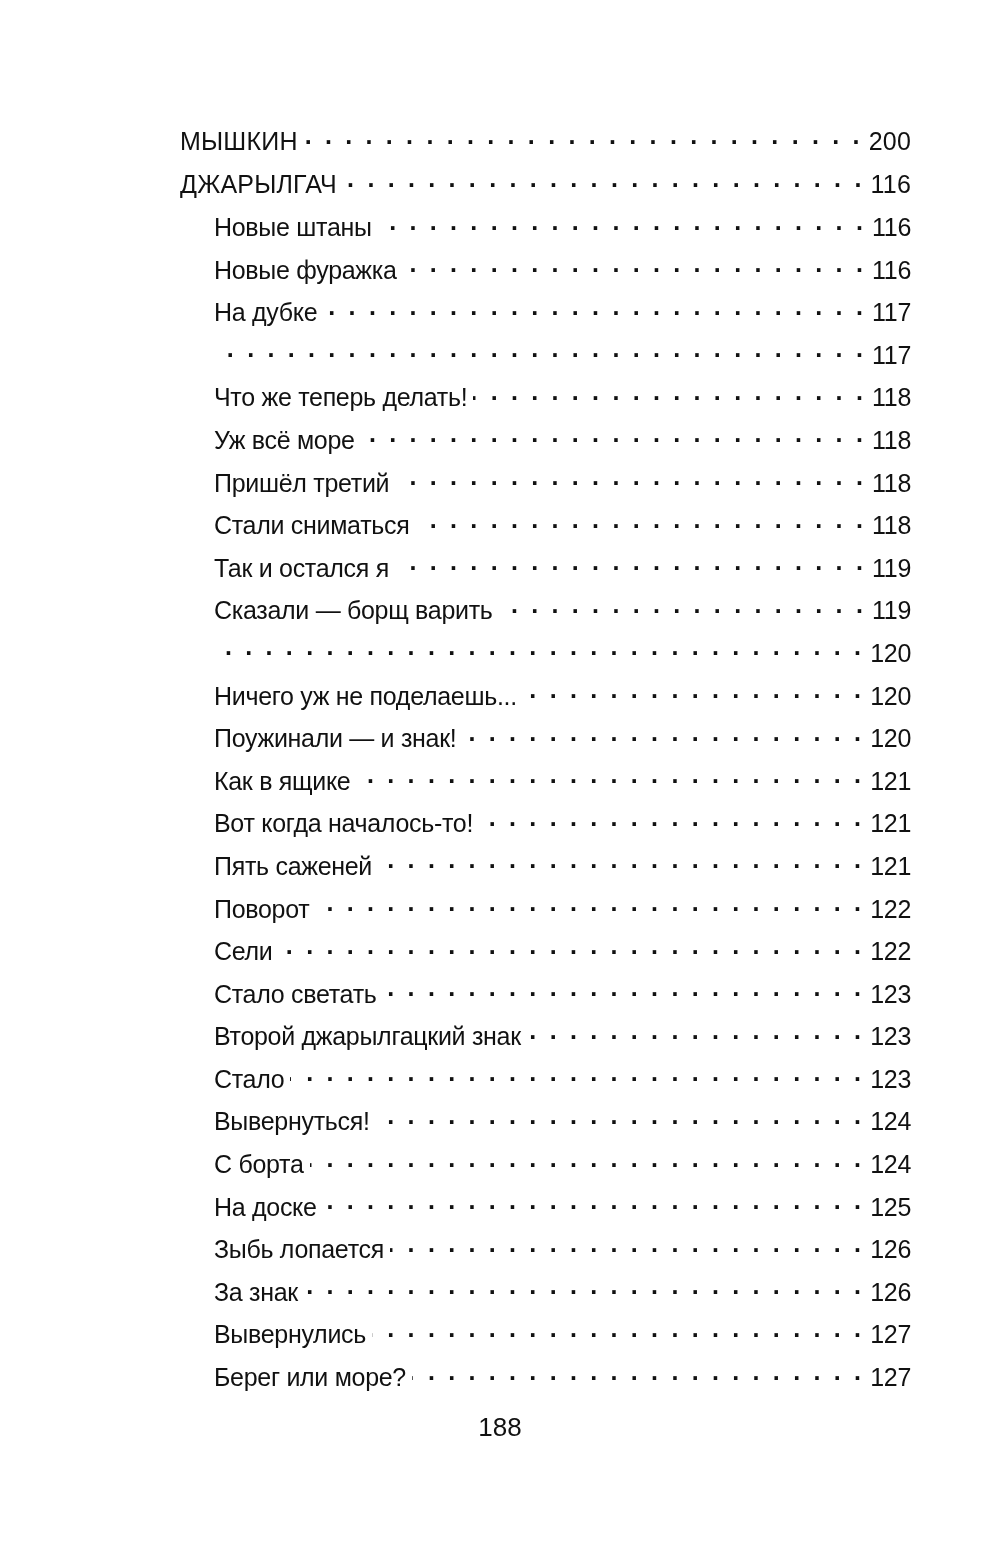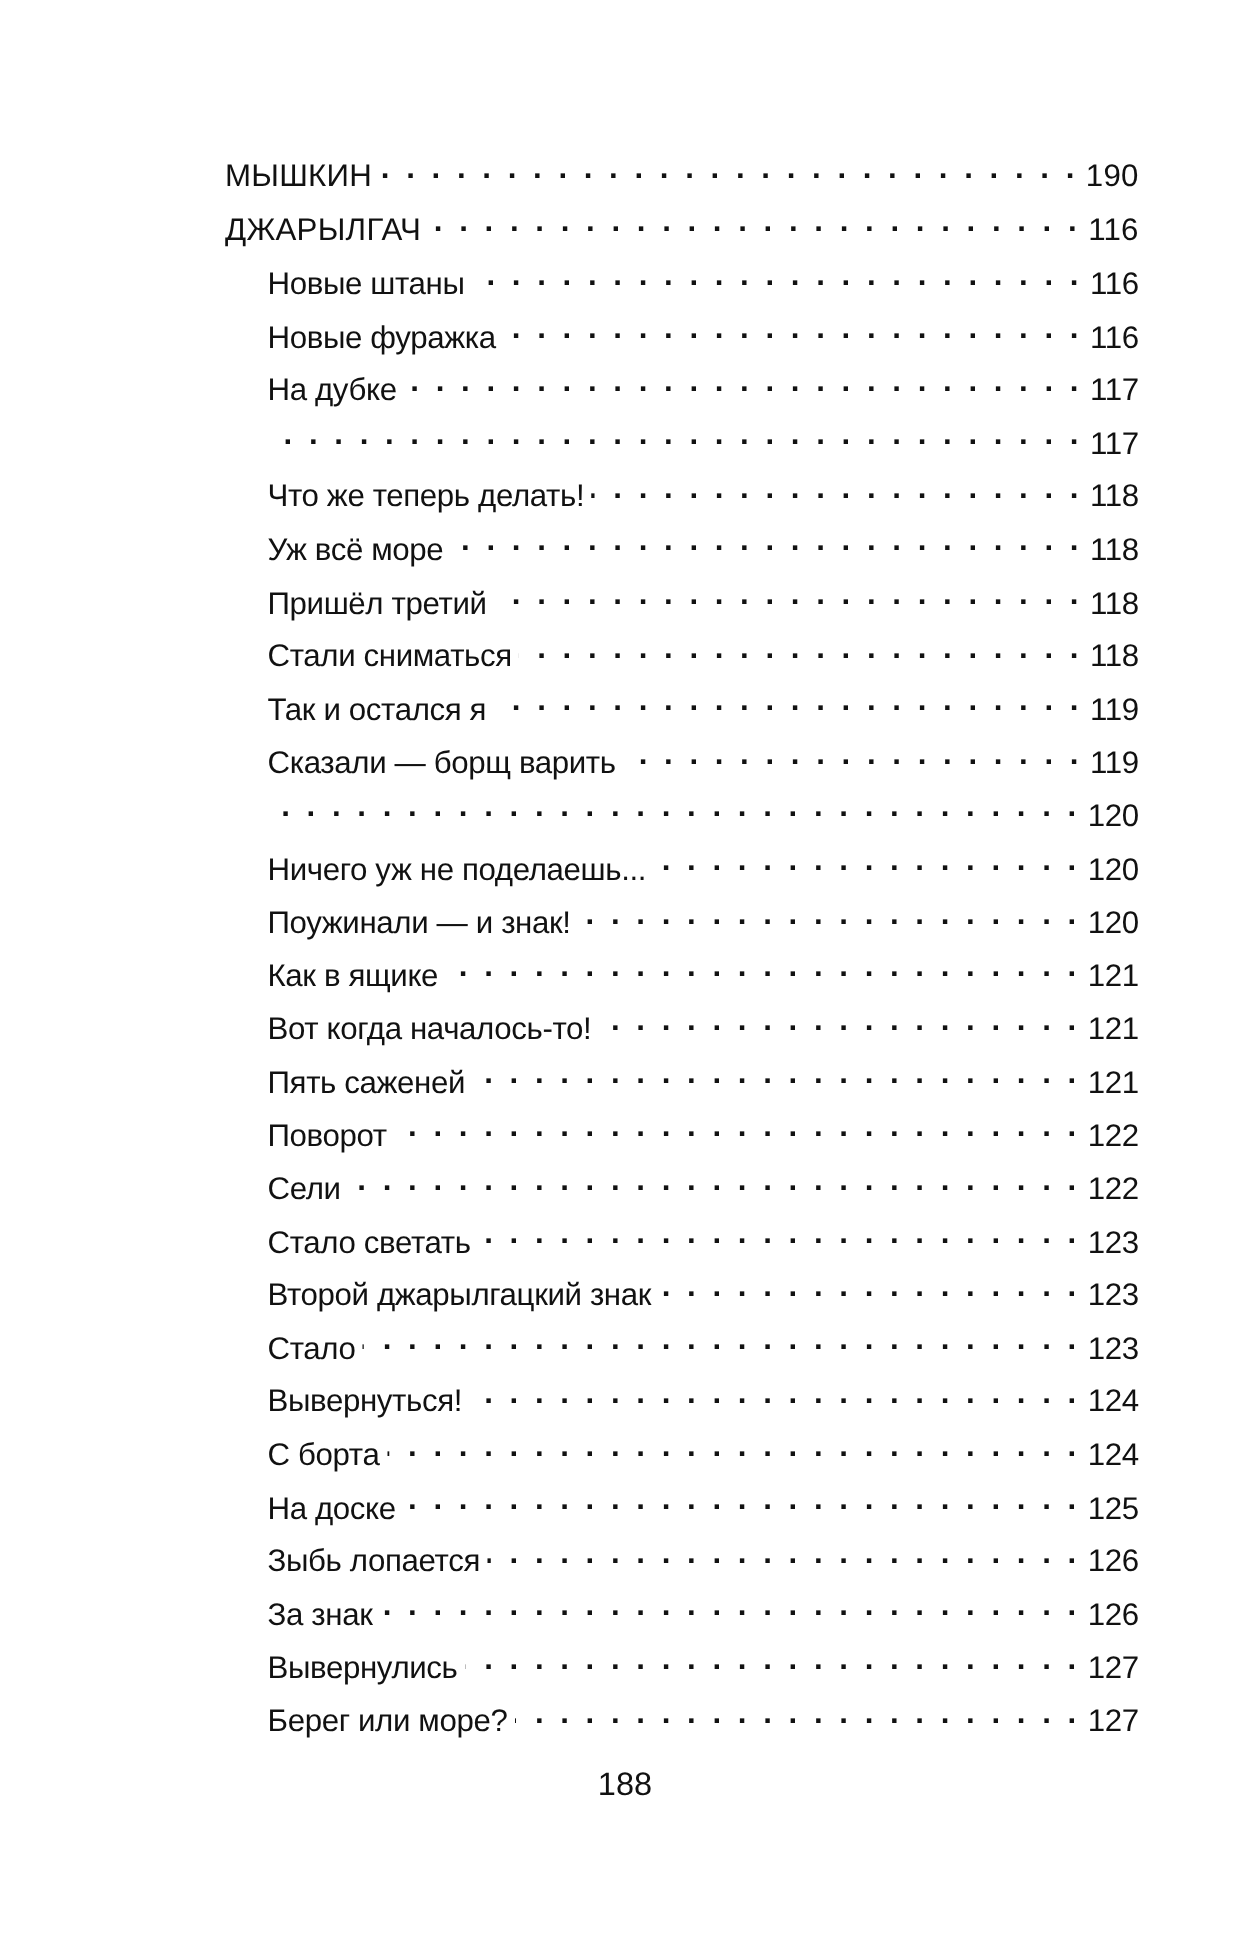--- a/index.html
+++ b/index.html
@@ -72,21 +72,21 @@
       font-size: 26px;
     }
   </style>
 </head>
 <body>
 
 <div class="toc">
   <div class="toc-row chapter">
     <span class="title">МЫШКИН</span>
     <span class="leader"></span>
-    <span class="page">190</span>
+    <span class="page">200</span>
   </div>
   <div class="toc-row chapter">
     <span class="title">ДЖАРЫЛГАЧ</span>
     <span class="leader"></span>
     <span class="page">116</span>
   </div>
   <div class="toc-row sub">
     <span class="title">Новые штаны</span>
     <span class="leader"></span>
     <span class="page">116</span>

